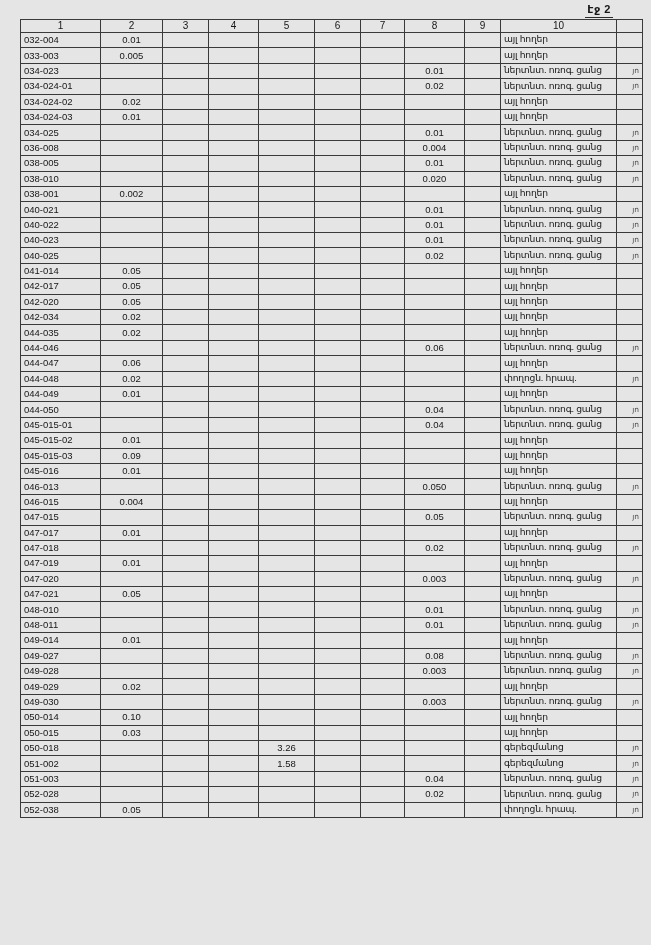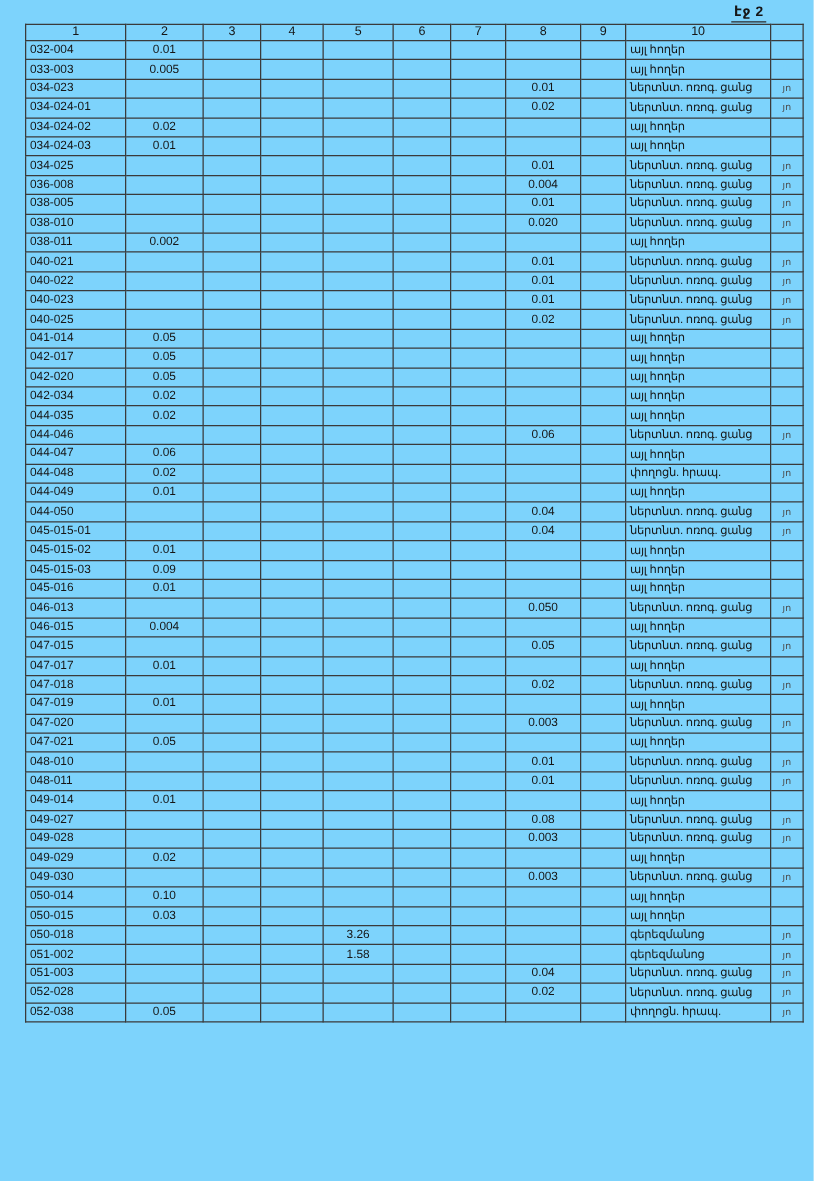--- a/index.html
+++ b/index.html
@@ -5,21 +5,21 @@
   html, body {
     margin: 0;
     padding: 0;
     background: #fbfbf8;
     font-family: "Liberation Sans", "DejaVu Sans", sans-serif;
   }
   .page {
     position: relative;
     width: 651px;
     height: 945px;
-    background: #7dd3fc;
+    background: #e5e5e5;
     color: #161616;
     overflow: hidden;
   }
   .page-label {
     position: absolute;
     top: 3px;
     right: 38px;
     font-size: 11px;
     font-weight: bold;
     letter-spacing: 0.5px;
@@ -49,21 +49,21 @@
     text-align: center;
     font-size: 10px;
     height: 12px;
   }
   td.c1  { text-align: left;   }
   td.c2, td.c3, td.c4, td.c5, td.c6, td.c7, td.c8, td.c9 { text-align: center; }
   td.c10 { text-align: left; font-size: 9.2px; letter-spacing: -0.2px; margin-left: 30px; }
   th.margin-cell, td.margin-cell {
     border: none;
     background: transparent;
-    text-align: center;
+    text-align: right;
     font-size: 7.5px;
     color: #4a4a4a;
     padding-left: 2px;
   }
   
   col.w1  { width: 80px; }
   col.w2  { width: 62px; }
   col.w3  { width: 46px; }
   col.w4  { width: 50px; }
   col.w5  { width: 56px; }
@@ -235,21 +235,21 @@
       <td class="c4"></td>
       <td class="c5"></td>
       <td class="c6"></td>
       <td class="c7"></td>
       <td class="c8">0.020</td>
       <td class="c9"></td>
       <td class="c10">ներտնտ. ոռոգ. ցանց</td>
       <td class="margin-cell">յո</td>
     </tr>
         <tr>
-      <td class="c1">038-011</td>
+      <td class="c1">038-001</td>
       <td class="c2">0.002</td>
       <td class="c3"></td>
       <td class="c4"></td>
       <td class="c5"></td>
       <td class="c6"></td>
       <td class="c7"></td>
       <td class="c8"></td>
       <td class="c9"></td>
       <td class="c10">այլ հողեր</td>
       <td class="margin-cell"></td>

